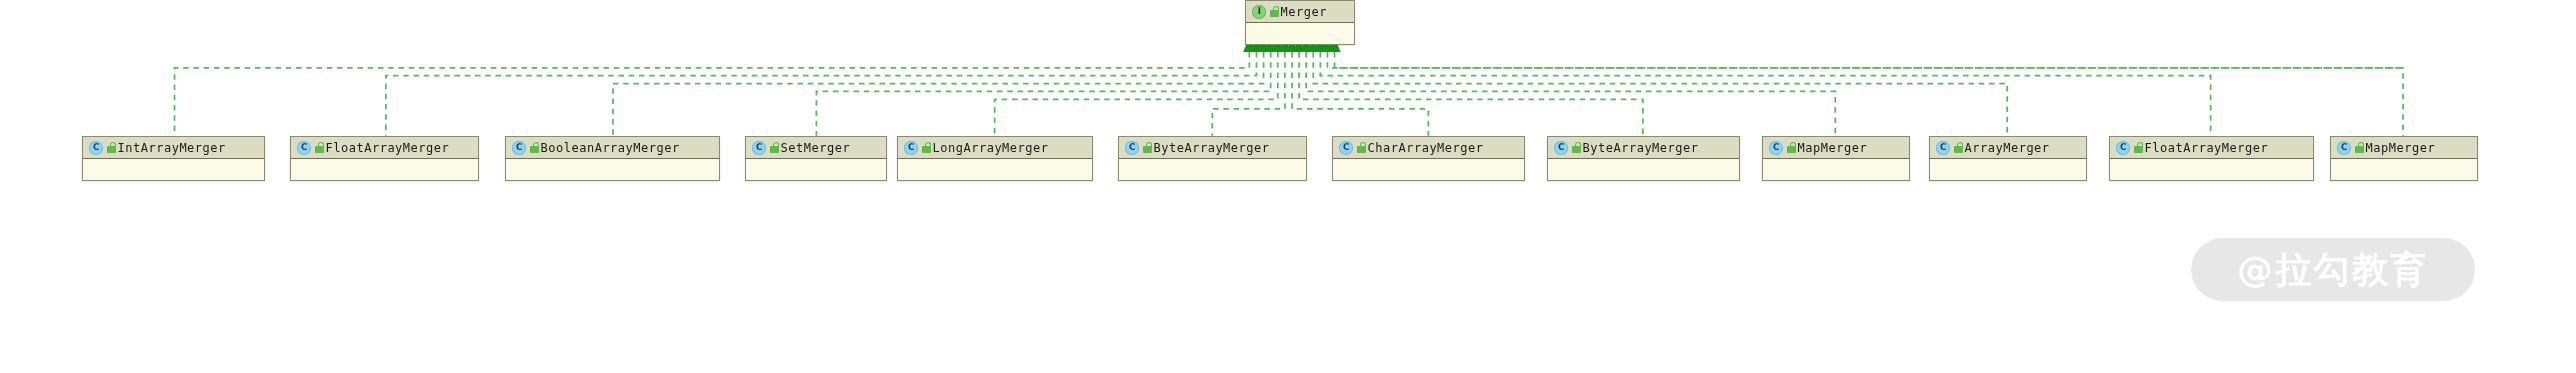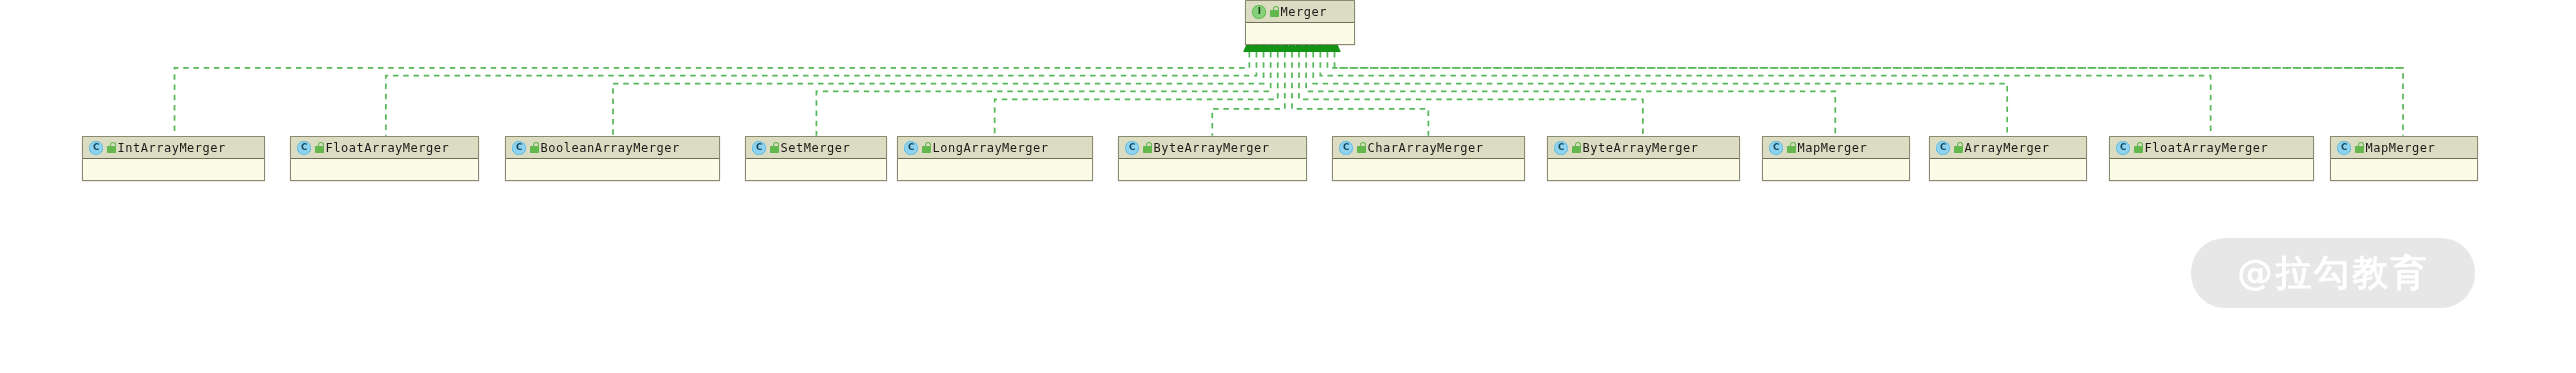--- a/index.html
+++ b/index.html
@@ -118,21 +118,21 @@
     border-radius: 3.2px 3.2px 0 0;
     box-sizing: border-box;
   }
 
   
   #watermark {
     position: absolute;
     left: 2191px;
     top: 238px;
     width: 284px;
-    height: 70px;
+    height: 63px;
     border-radius: 34px;
     background: #d9d9d9;
     display: flex;
     align-items: center;
     justify-content: center;
     opacity: 0.62;
   }
   #watermark .wm-text {
     font-family: "DejaVu Sans", "Liberation Sans", sans-serif;
     font-size: 36px;

